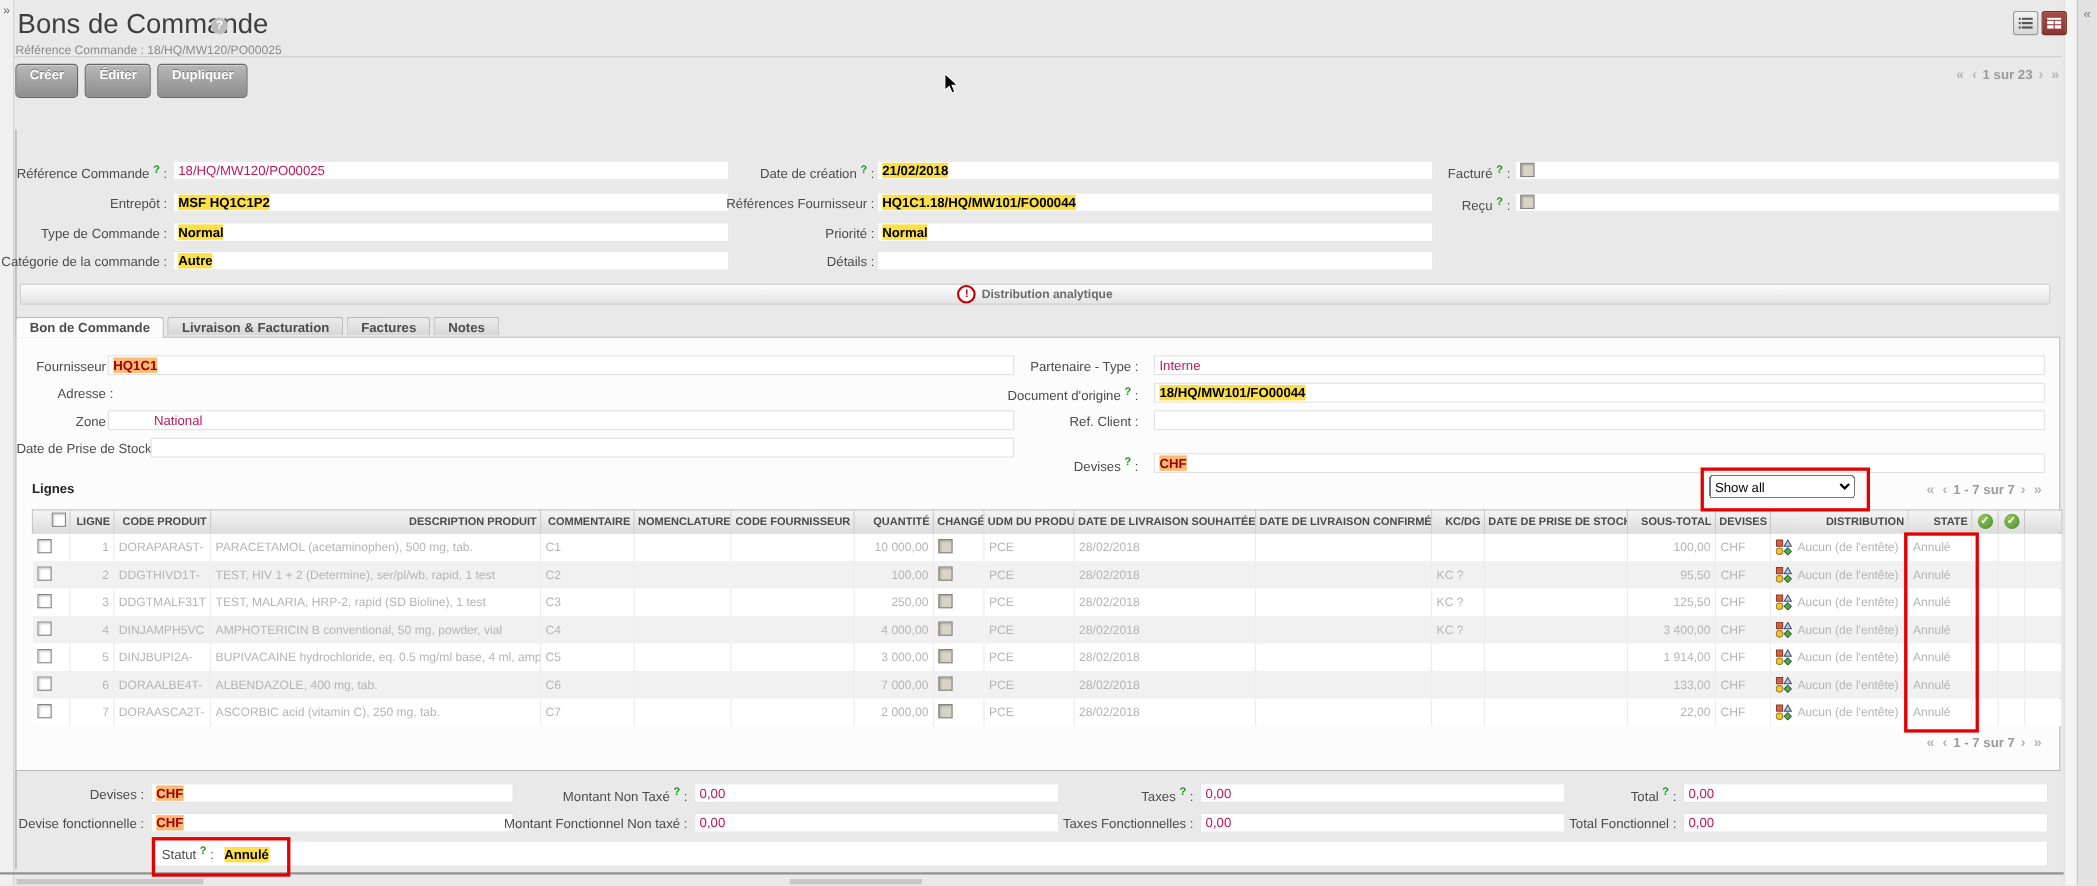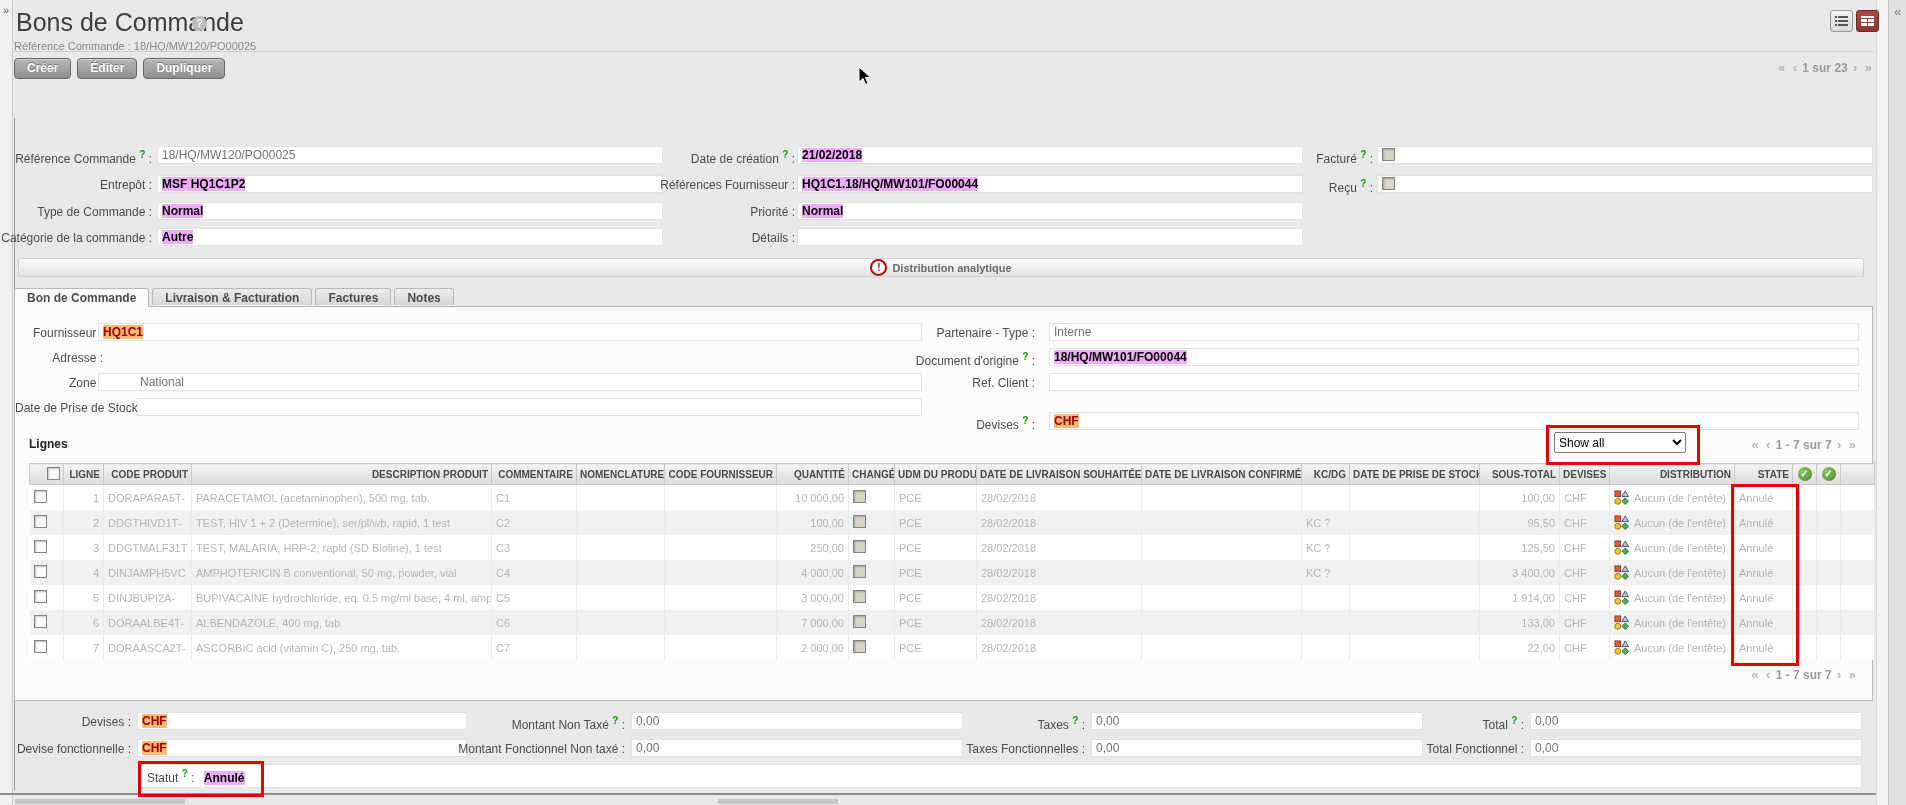--- a/index.html
+++ b/index.html
@@ -9,36 +9,36 @@
   
   .left-strip{left:0;top:0;width:13px;height:805px;background:#f0f0f0;border-right:1px solid #cfcfcf;color:#666;font-size:11px;text-align:center;padding-top:4px;box-sizing:border-box;}
   .scroll-strip{left:1876px;top:0;width:12px;height:805px;background:#f4f4f4;border-left:1px solid #d8d8d8;}
   .right-strip{left:1888px;top:0;width:18px;height:805px;background:#e2e2e2;border-left:1px solid #c6c6c6;color:#7a7a7a;font-size:12px;text-align:center;padding-top:5px;box-sizing:border-box;}
   
   .page-title{left:16px;top:8px;font-size:25px;color:#3e3e3e;letter-spacing:0;}
   .help-badge{left:192px;top:16px;width:15px;height:15px;border-radius:50%;background:#bdbdbd;color:#fff;font-size:11px;font-weight:bold;text-align:center;line-height:15px;}
   .subtitle{left:14px;top:40px;font-size:11px;color:#8a8a8a;}
   .hrule{left:12px;top:51px;width:1862px;height:1px;background:#cfcfcf;}
   .btn-row{left:14px;top:58px;display:flex;gap:6px;}
-  .btn{background:linear-gradient(#b8b8b8,#8d8d8d);border:1px solid #666;border-radius:4px;color:#fff;font-weight:bold;font-size:12px;padding:2px 12px 3px;text-shadow:0 -1px 0 rgba(0,0,0,.35);box-shadow:inset 0 1px 0 rgba(255,255,255,.35);cursor:pointer;}
+  .btn{background:linear-gradient(#b8b8b8,#8d8d8d);border:1px solid #666;border-radius:4px;color:#fff;font-weight:bold;font-size:12px;padding:2px 12px 13px;text-shadow:0 -1px 0 rgba(0,0,0,.35);box-shadow:inset 0 1px 0 rgba(255,255,255,.35);cursor:pointer;}
   .view-switch{left:1830px;top:10px;display:flex;gap:3px;}
   .vbtn{width:21px;height:20px;border:1px solid #9a9a9a;border-radius:3px;background:linear-gradient(#f3f3f3,#d8d8d8);display:flex;align-items:center;justify-content:center;}
   .vbtn.active{background:linear-gradient(#a84a43,#8d3630);border-color:#6e2a25;}
   .pager{font-size:12px;color:#9a9a9a;font-weight:bold;white-space:nowrap;}
   .pager .arr{color:#b5b5b5;font-weight:bold;margin:0 2px;font-size:13px;}
   .pager-top{right:32px;top:60px;}
   
   .sheet-edge{left:14px;top:118px;width:1px;height:672px;background:#9f9f9f;}
   .frow{height:20px;}
   .flabel{display:inline-block;text-align:right;font-size:12px;color:#4c4c4c;vertical-align:top;padding-top:3px;white-space:nowrap;}
   .flabel::after{content:" :";}
   .flabel sup{color:#159815;font-weight:bold;font-size:10px;}
   .fbox{position:absolute;background:#fff;border:1px solid #e2e2e2;height:18px;box-sizing:border-box;font-size:12px;color:#333;padding:1px 4px;white-space:nowrap;overflow:hidden;}
-  .vhl{background:#f0abfc;font-weight:bold;color:#000;}
-  .vplain{color:#737373;}
+  .vhl{background:#fde047;font-weight:bold;color:#000;}
+  .vplain{color:#be185d;}
   .vlink{background:#fdba74;font-weight:bold;color:#a00000;}
   .cb{display:inline-block;width:13px;height:13px;background:#fff;border:1px solid #848484;box-shadow:inset 1px 1px 2px rgba(0,0,0,.25);box-sizing:border-box;}
   .cb.dis{background:#d8d4c8;}
   
   .analytic-bar{left:18px;top:258px;width:1844px;height:17px;background:linear-gradient(#fdfdfd,#e3e3e3);border:1px solid #d0d0d0;border-radius:2px;display:flex;align-items:center;justify-content:center;gap:5px;font-size:11px;font-weight:bold;color:#6b6b6b;}
   .alert-icon{width:13px;height:13px;border-radius:50%;border:2px solid #c00000;background:#fff;color:#c00000;font-weight:bold;font-size:10px;line-height:13px;text-align:center;box-sizing:content-box;}
   
   .tabs{left:14px;top:288px;display:flex;gap:3px;height:19px;z-index:3;}
   .tab{background:linear-gradient(#ececec,#d6d6d6);border:1px solid #b9b9b9;border-bottom:none;border-radius:3px 3px 0 0;font-size:12px;font-weight:bold;color:#4c4c4c;padding:2px 12px 0;height:17px;box-sizing:border-box;}
   .tab.active{background:#fcfcfc;height:19px;position:relative;z-index:4;}

